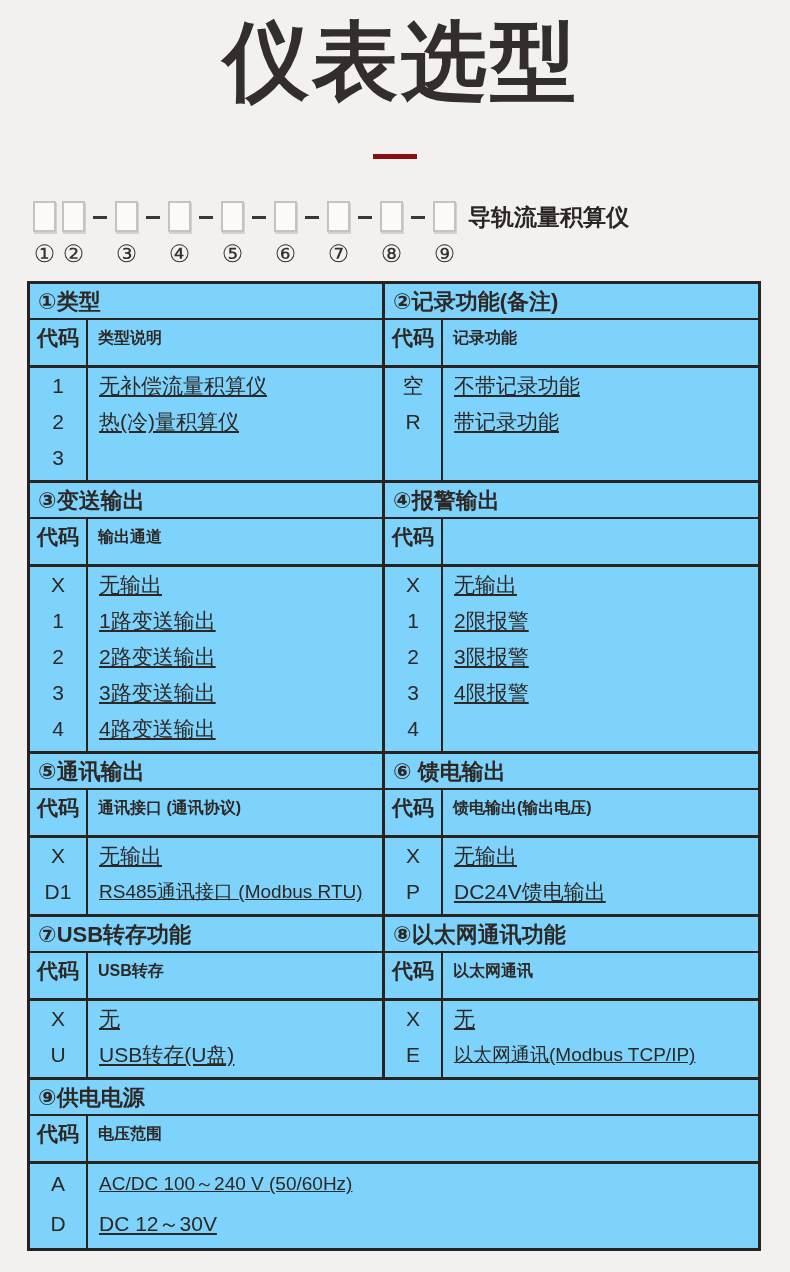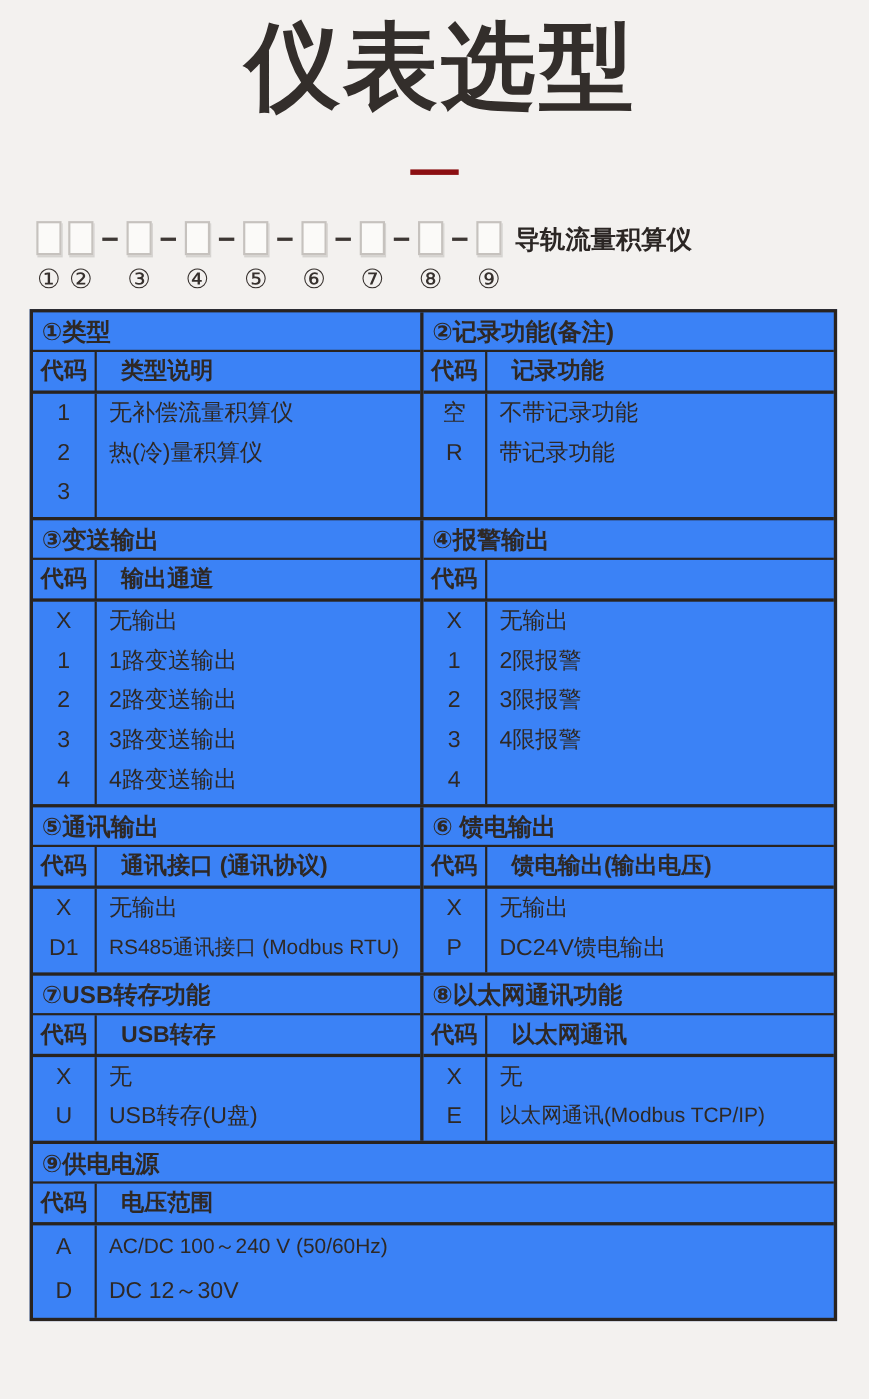--- a/index.html
+++ b/index.html
@@ -69,51 +69,51 @@
     color:#2b2624;
     line-height:32px;
     margin-left:9px;
     white-space:nowrap;
   }
   
   .sel-table {
     width:734px;
     margin:14px 0 0 27px;
     border:3px solid #29231f;
-    background:#3b82f6;
+    background:#7dd3fc;
   }
   .pair { display:grid; grid-template-columns:352px 1fr; }
   .pair + .pair, .full-sec { border-top:3px solid #29231f; }
   .half.right { border-left:3px solid #29231f; }
   .sec-title {
     height:36px; line-height:36px;
     padding-left:8px;
     font-size:22px;
     font-weight:600;
     border-bottom:2px solid #29231f;
     white-space:nowrap;
   }
   .sec-header {
     display:grid; grid-template-columns:58px 1fr;
-    height:38px;
+    height:48px;
     border-bottom:3px solid #29231f;
   }
   .code-h {
     border-right:2px solid #29231f;
     text-align:center; line-height:36px;
     font-size:21px; font-weight:600;
   }
   .desc-h {
-    padding-left:22px; line-height:36px;
-    font-size:21px; font-weight:600;
+    padding-left:10px; line-height:36px;
+    font-size:16px; font-weight:600;
     white-space:nowrap;
   }
   .sec-body { display:grid; grid-template-columns:58px 1fr; }
   .code-col { border-right:2px solid #29231f; display:flex; flex-direction:column; }
-  .desc-col { display:flex; flex-direction:column; }
+  .desc-col { display:flex; flex-direction:column;text-decoration:underline; }
   .code-cell {
     height:36px; line-height:36px;
     text-align:center; font-size:21px;
     flex:none;
   }
   .desc-cell {
     height:36px; line-height:36px;
     padding-left:11px; font-size:21px;
     white-space:nowrap; flex:none;
   }

